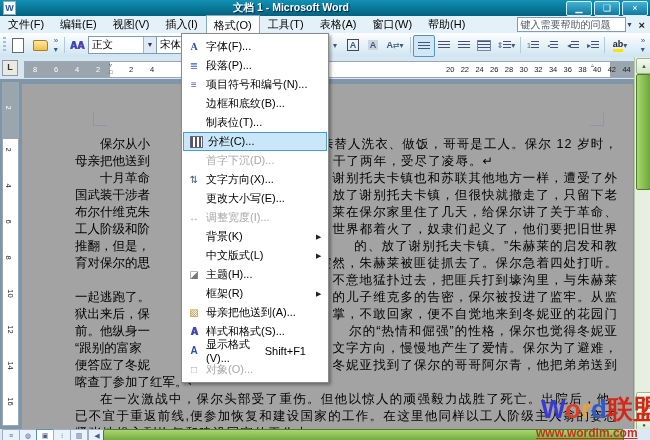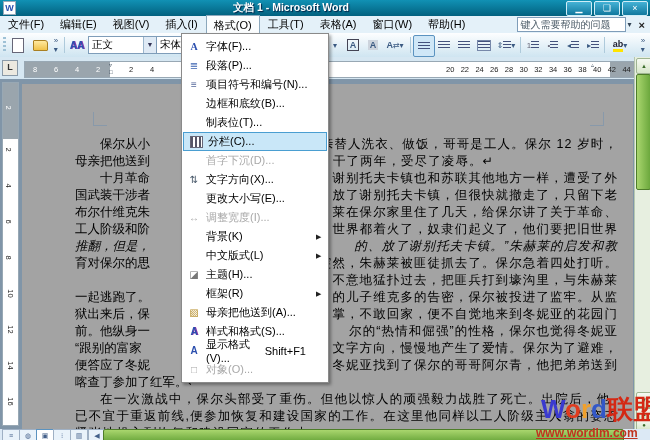--- a/index.html
+++ b/index.html
@@ -238,21 +238,21 @@
           <span class="r">放了谢别托夫卡镇，但很快就撤走了，只留下老</span>
         </div>
         <div class="line" style="top: 120px;">
           <span class="l">布尔什维克朱</span>
           <span class="r">莱在保尔家里住了几天，给保尔讲了关于革命、</span>
         </div>
         <div class="line" style="top: 137px;">
           <span class="l">工人阶级和阶</span>
           <span class="r">世界都着火了，奴隶们起义了，他们要把旧世界</span>
         </div>
-        <div class="line" style="top: 154px; font-style: italic;">
+        <div class="line" style="top: 154px;">
           <span class="l">推翻，但是，</span>
           <span class="r">的、放了谢别托夫卡镇。”朱赫莱的启发和教</span>
         </div>
         <div class="line" style="top: 171px;">
           <span class="l">育对保尔的思</span>
           <span class="r">突然，朱赫莱被匪徒抓去了。保尔急着四处打听。</span>
         </div>
         <div class="line" style="top: 188px;">
           <span class="r">不意地猛扑过去，把匪兵打到壕沟里，与朱赫莱</span>
         </div>

